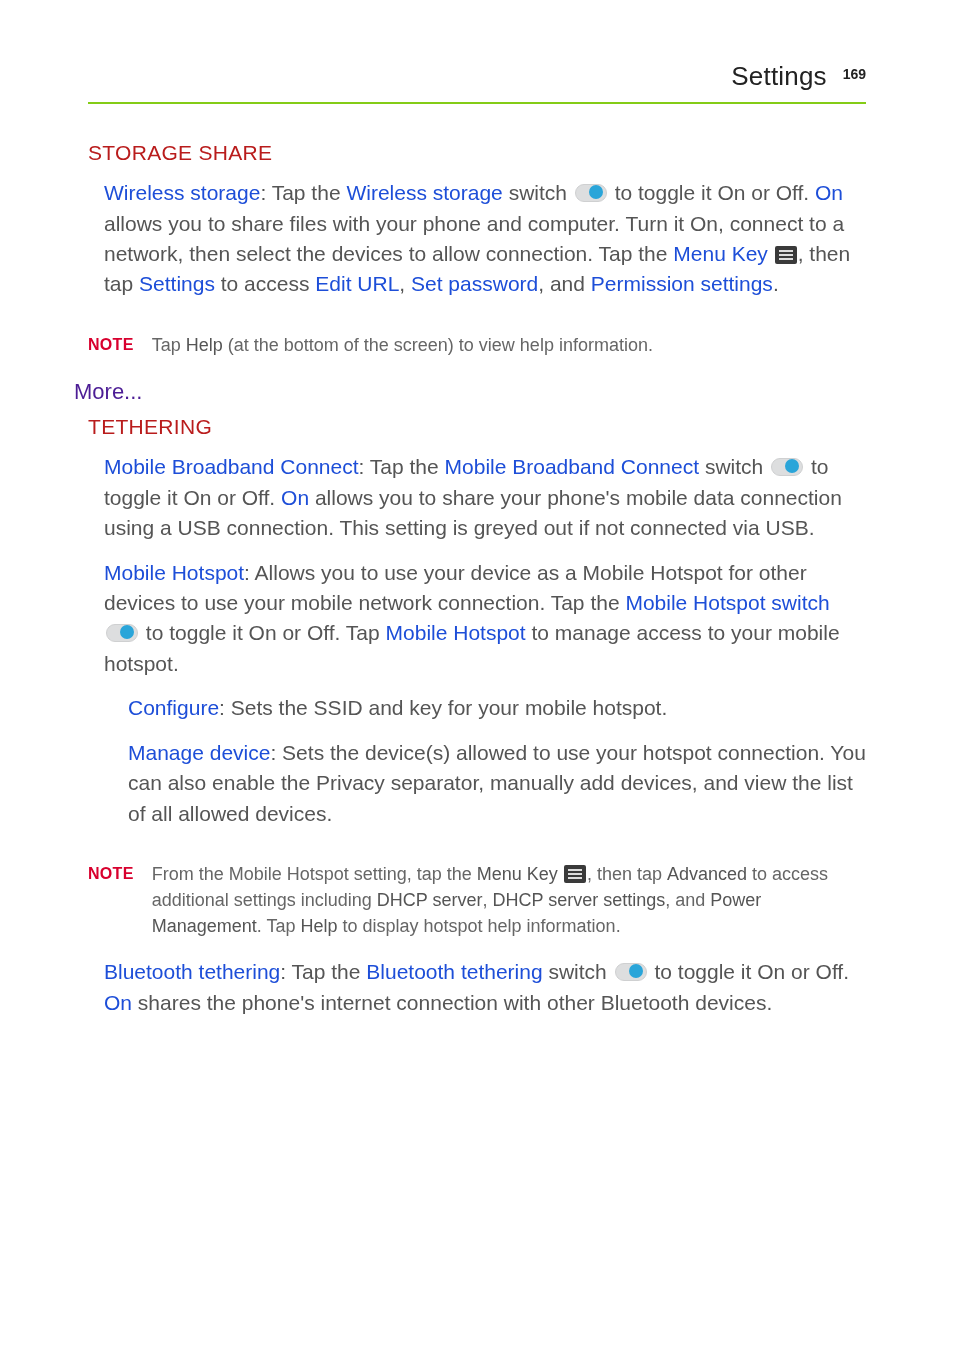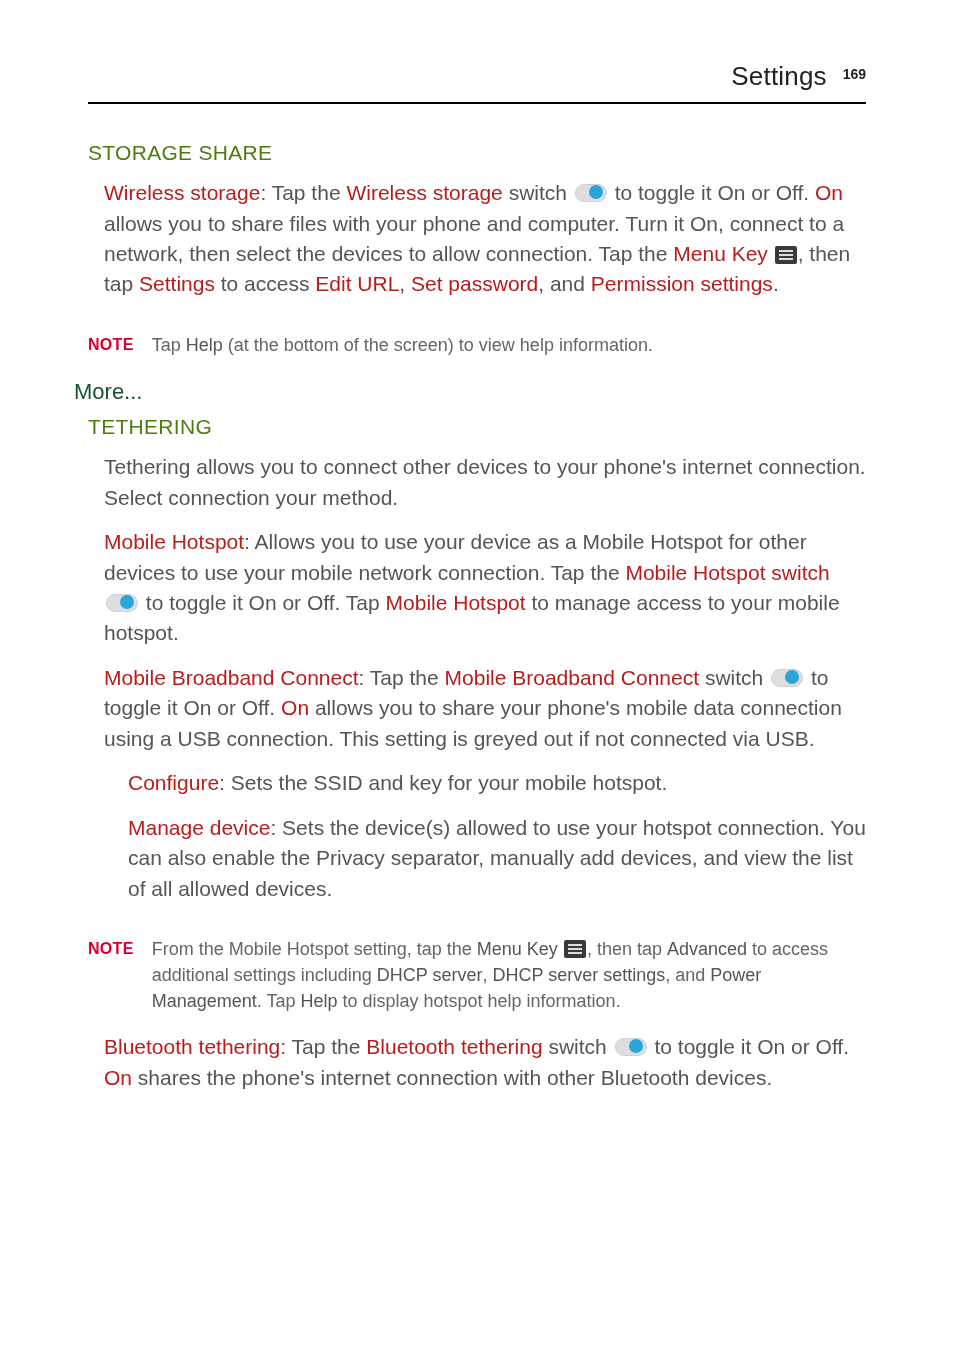--- a/index.html
+++ b/index.html
@@ -12,54 +12,54 @@
     width: 954px;
     min-height: 1372px;
     padding: 58px 88px 60px 88px;
     box-sizing: border-box;
     font-family: "Helvetica Neue", Arial, sans-serif;
     color: #4b4b4b;
     line-height: 1.45;
     font-size: 21px;
   }
   .header-row {
-    border-bottom: 2px solid #000000;
+    border-bottom: 2px solid #84cc16;
     padding-bottom: 6px;
     margin-bottom: 34px;
     text-align: right;
   }
   .header-title {
     font-size: 26px;
     font-weight: 400;
     color: #222;
     margin-right: 10px;
     letter-spacing: 0.2px;
   }
   .header-num {
     font-size: 14px;
     font-weight: 700;
     color: #222;
     vertical-align: 6px;
   }
   .section-heading {
     font-size: 21px;
     font-weight: 400;
-    color: #4d7c0f;
+    color: #b91c1c;
     margin: 0 0 10px 0;
     letter-spacing: 0.3px;
   }
   .bodyblock {
     margin: 0 0 14px 16px;
     font-size: 21px;
     color: #555;
     font-weight: 300;
   }
   .bodyblock .bold {
     font-weight: 500;
-    color: #b91c1c;
+    color: #1d4ed8;
   }
   .note-row {
     display: flex;
     gap: 18px;
     margin: 6px 0 18px 16px;
     font-size: 18px;
   }
   .note-row-0 { margin-left: 0; margin-top: 32px; }
   .note-label {
     color: #d8002e;
@@ -68,21 +68,21 @@
     font-size: 16px;
     letter-spacing: 0.3px;
     padding-top: 1px;
   }
   .note-body {
     color: #666;
     font-weight: 300;
   }
   .note-body .bold { font-weight: 500; color: #555; }
   .red-sub {
-    color: #14532d;
+    color: #4c1d95;
     font-size: 22px;
     margin: 17px 0 4px -14px;
     font-weight: 400;
   }
   .indent-more { margin-left: 40px; }
   
   .toggle-icon {
     display: inline-block;
     width: 30px;
     height: 16px;
@@ -141,28 +141,27 @@
   <div class="note-row note-row-0">
     <div class="note-label">NOTE</div>
     <div class="note-body">
       <span>Tap </span><span class="bold">Help</span><span> (at the bottom of the screen) to view help information.</span>
     </div>
   </div>
 
   <div class="red-sub">More...</div>
   <div class="section-heading" style="margin-top:0;">TETHERING</div>
 
-  <p class="bodyblock">Tethering allows you to connect other devices to your phone's internet connection. Select connection your method.</p>
+
+  <p class="bodyblock">
+    <span class="bold">Mobile Broadband Connect</span><span>: Tap the </span><span class="bold">Mobile Broadband Connect</span><span> switch </span><span class="toggle-icon"></span><span> to toggle it On or Off. </span><span class="bold">On</span><span> allows you to share your phone's mobile data connection using a USB connection. This setting is greyed out if not connected via USB.</span>
+  </p>
 
   <p class="bodyblock">
     <span class="bold">Mobile Hotspot</span><span>: Allows you to use your device as a Mobile Hotspot for other devices to use your mobile network connection. Tap the </span><span class="bold">Mobile Hotspot switch </span><span class="toggle-icon"></span><span> to toggle it On or Off. Tap </span><span class="bold">Mobile Hotspot</span><span> to manage access to your mobile hotspot.</span>
-  </p>
-
-  <p class="bodyblock">
-    <span class="bold">Mobile Broadband Connect</span><span>: Tap the </span><span class="bold">Mobile Broadband Connect</span><span> switch </span><span class="toggle-icon"></span><span> to toggle it On or Off. </span><span class="bold">On</span><span> allows you to share your phone's mobile data connection using a USB connection. This setting is greyed out if not connected via USB.</span>
   </p>
 
   <p class="bodyblock indent-more">
     <span class="bold">Configure</span><span>: Sets the SSID and key for your mobile hotspot.</span>
   </p>
 
   <p class="bodyblock indent-more">
     <span class="bold">Manage device</span><span>: Sets the device(s) allowed to use your hotspot connection. You can also enable the Privacy separator, manually add devices, and view the list of all allowed devices.</span>
   </p>
 

